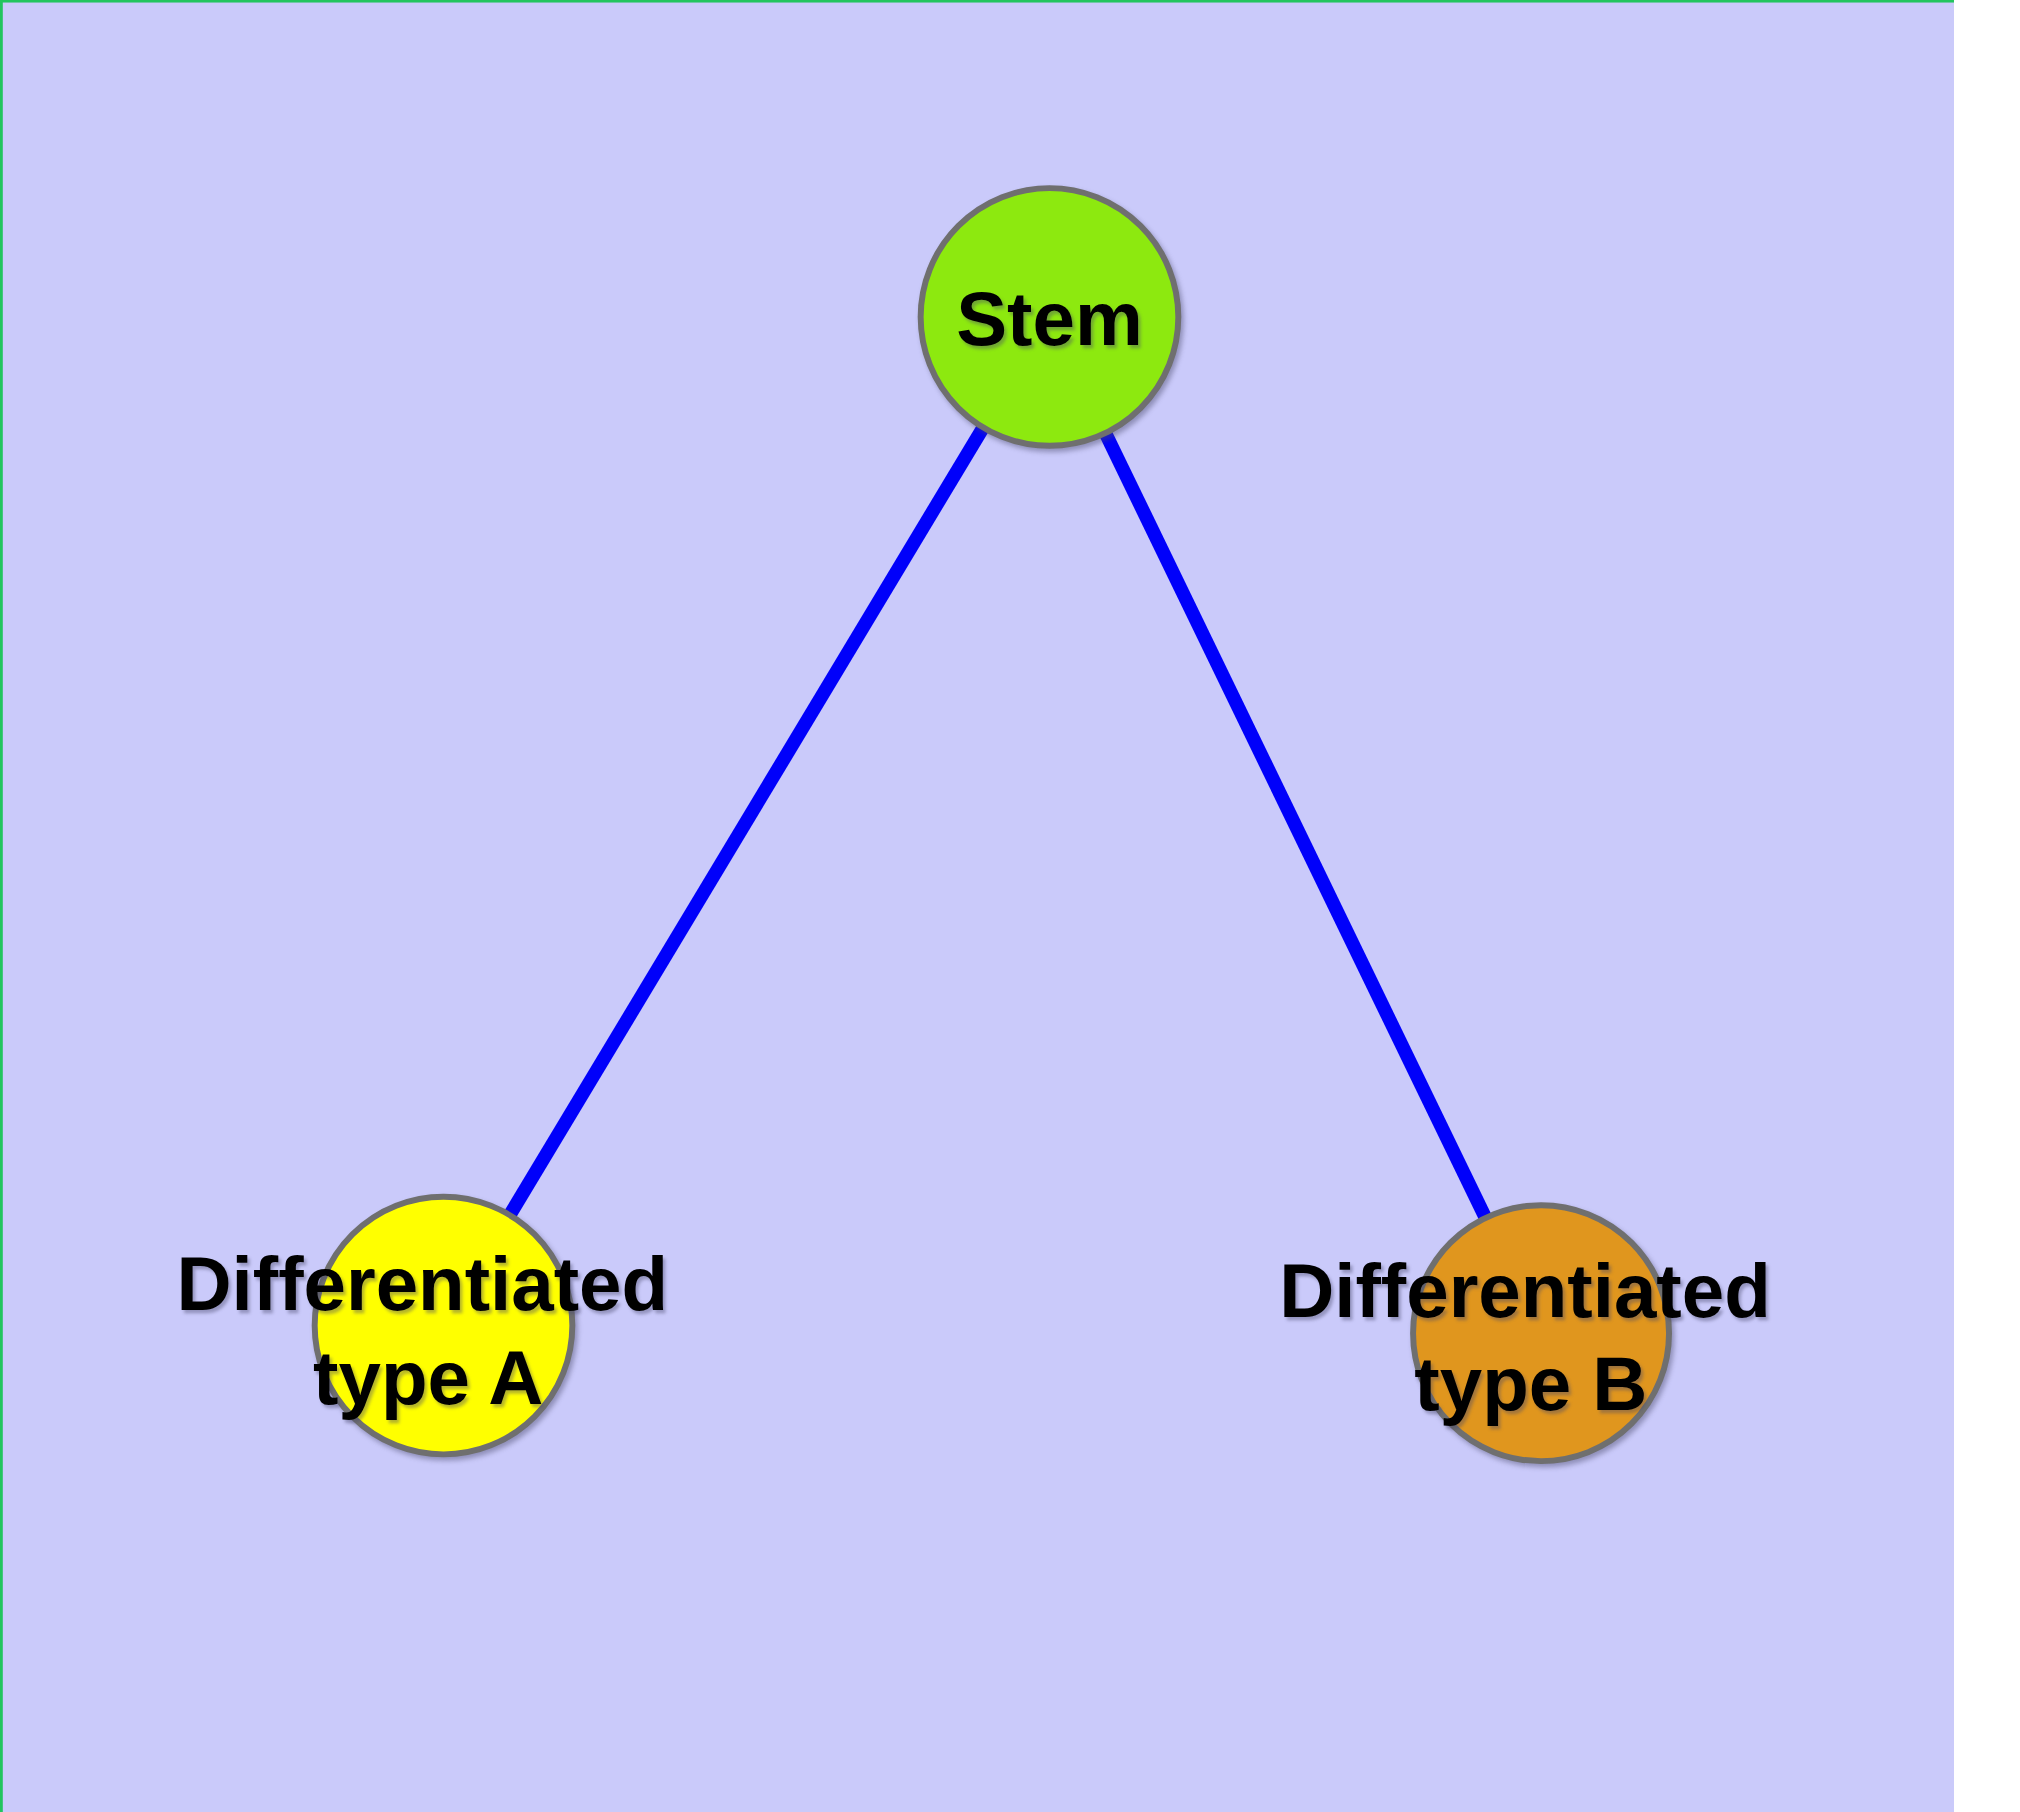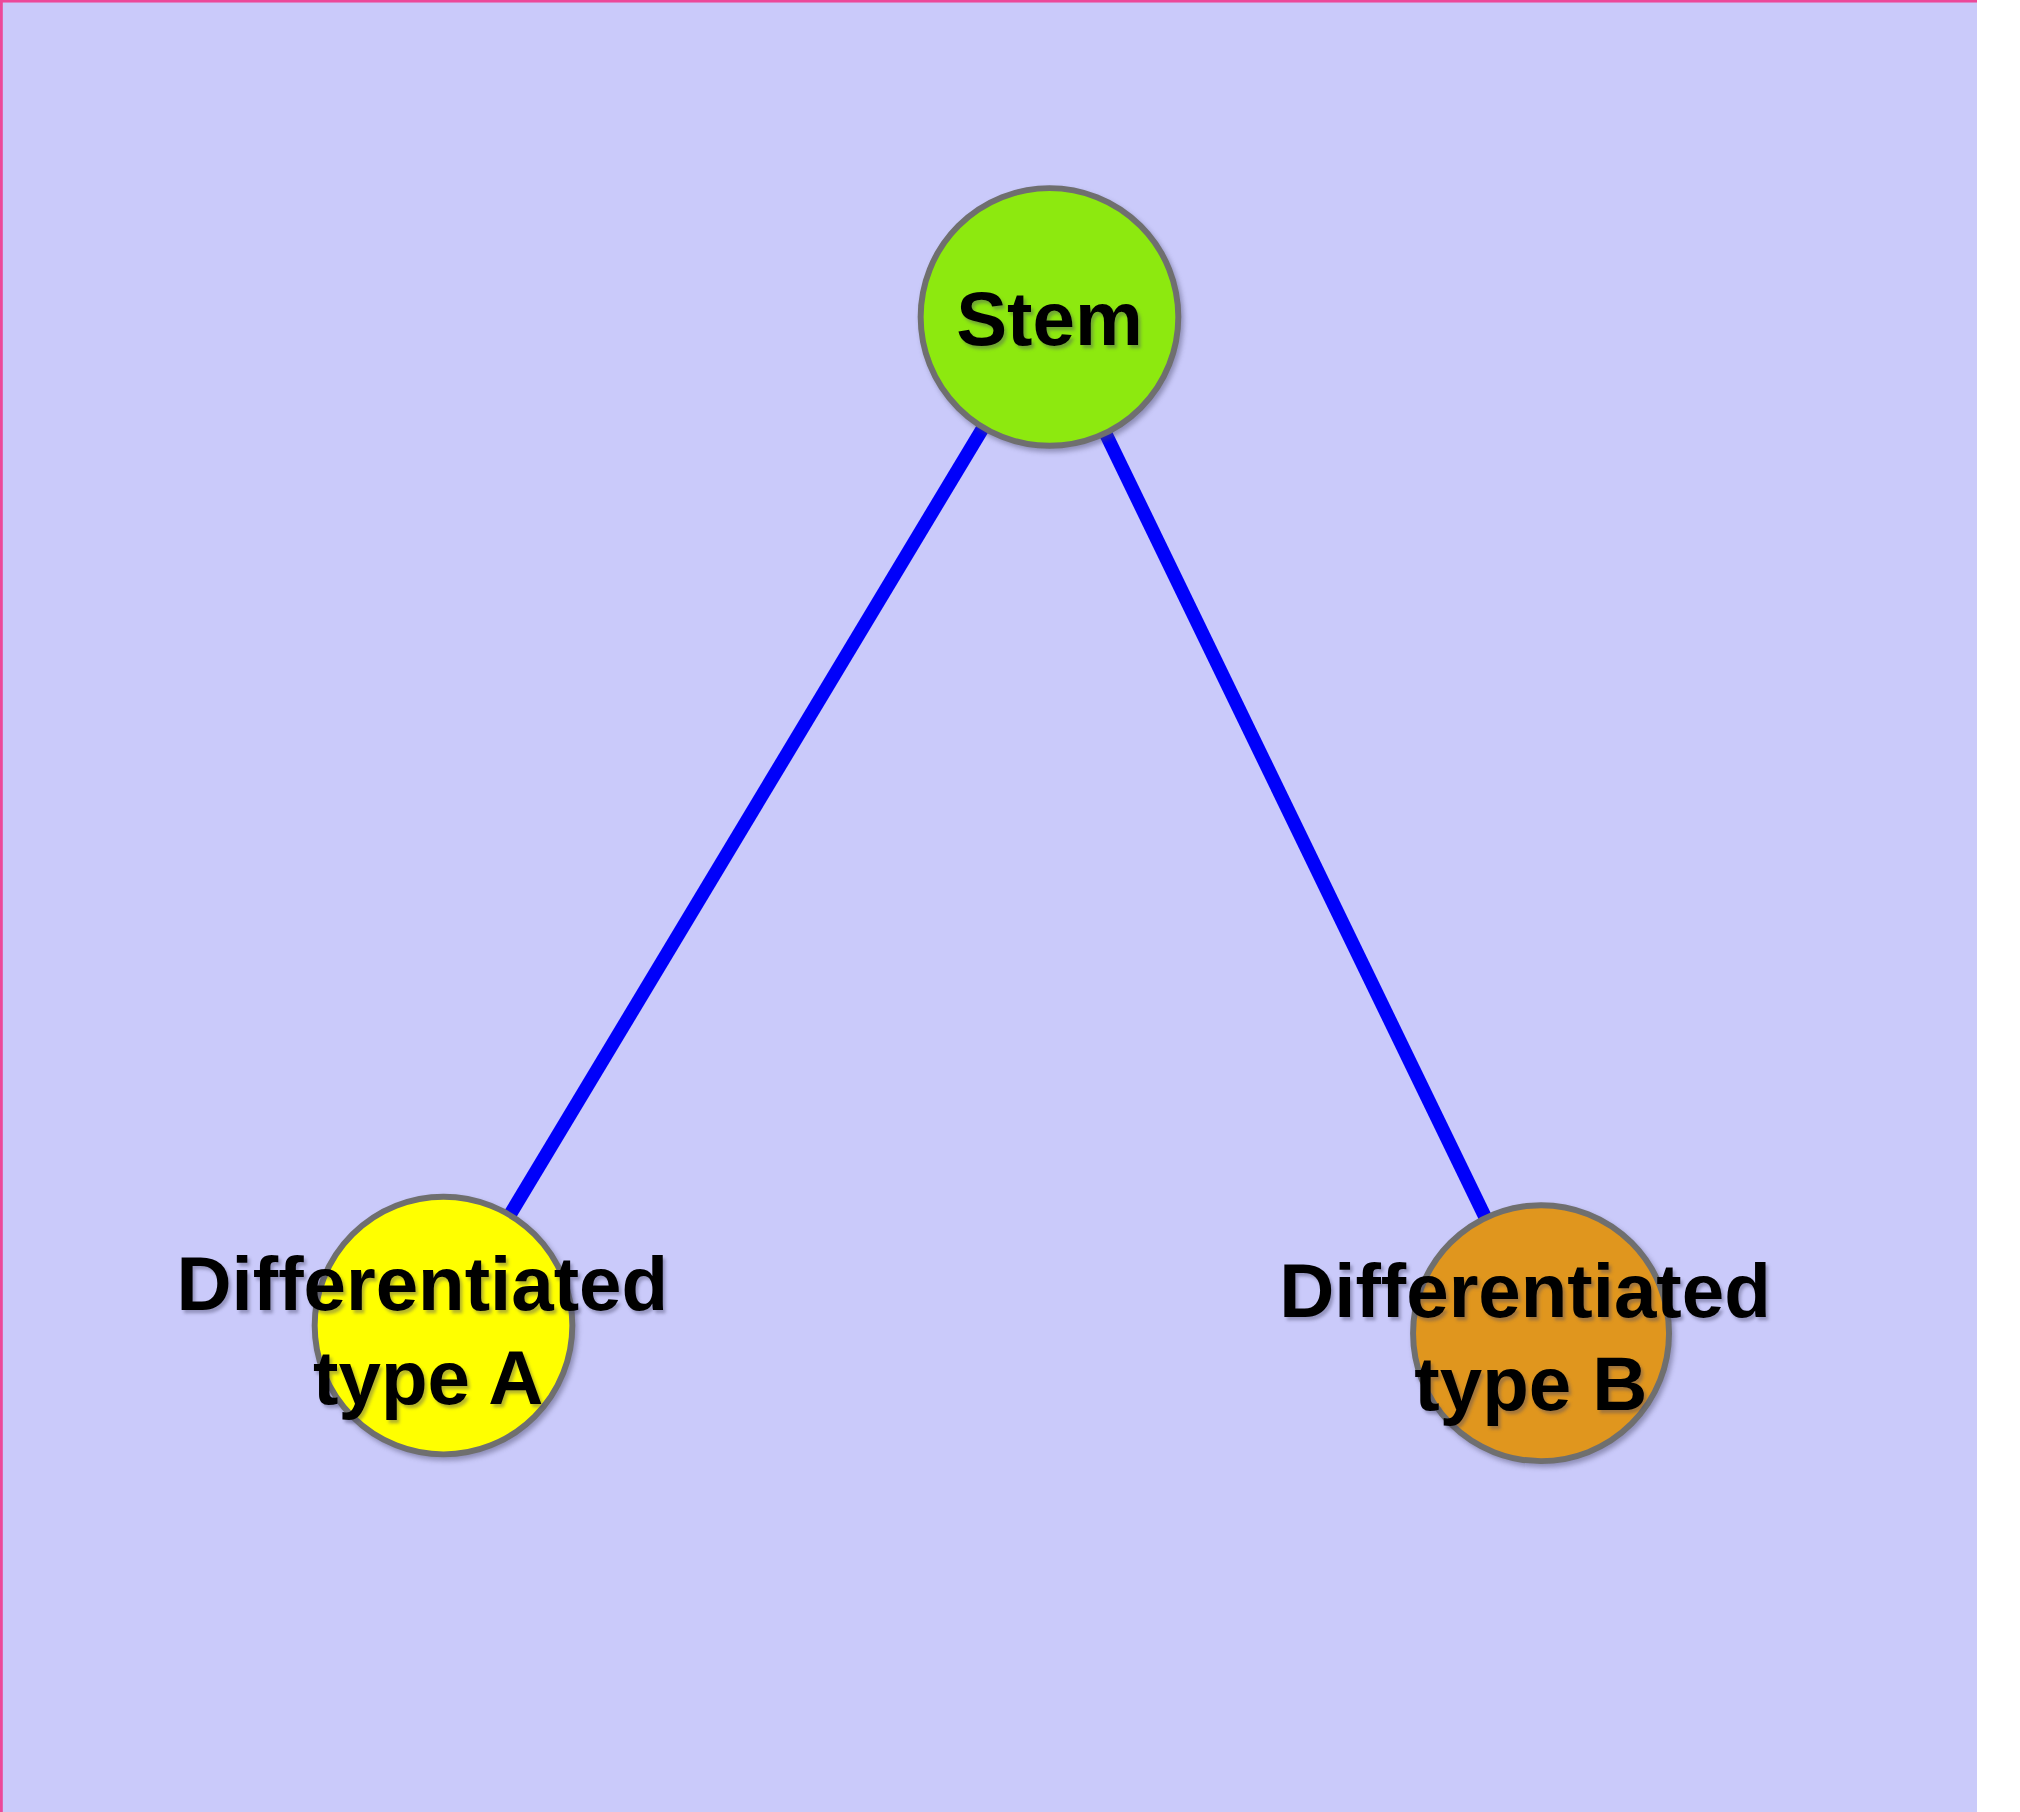--- a/index.html
+++ b/index.html
@@ -5,23 +5,22 @@
   html, body {
     margin: 0;
     padding: 0;
     background: #FFFFFF;
     font-family: "Liberation Sans", sans-serif;
   }
   .page {
     position: relative;
     width: 1954px;
     height: 1812px;
-    background: #ec4899;
+    background: #22c55e;
     overflow: hidden;
-    padding-left: 23px;
   }
   .diagram-svg {
     position: absolute;
     left: 0;
     top: 0;
     width: 2021px;
     height: 1812px;
     display: block;
   }
   .edge {

